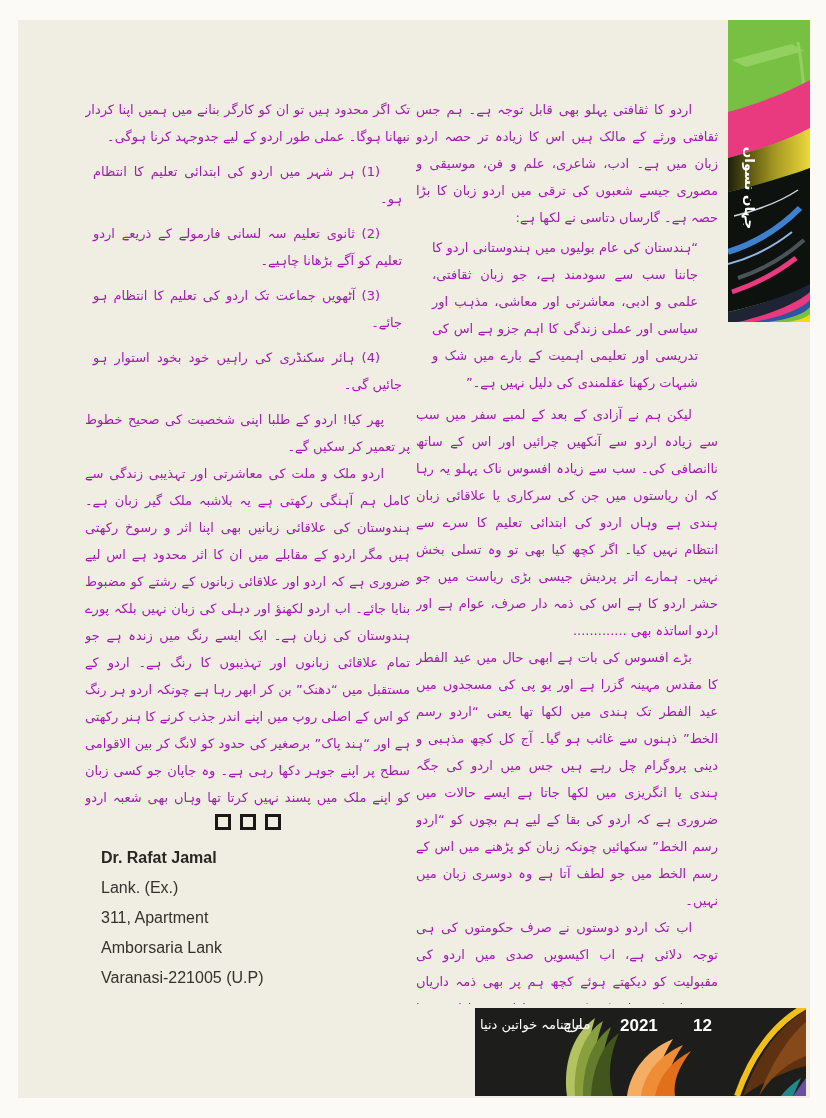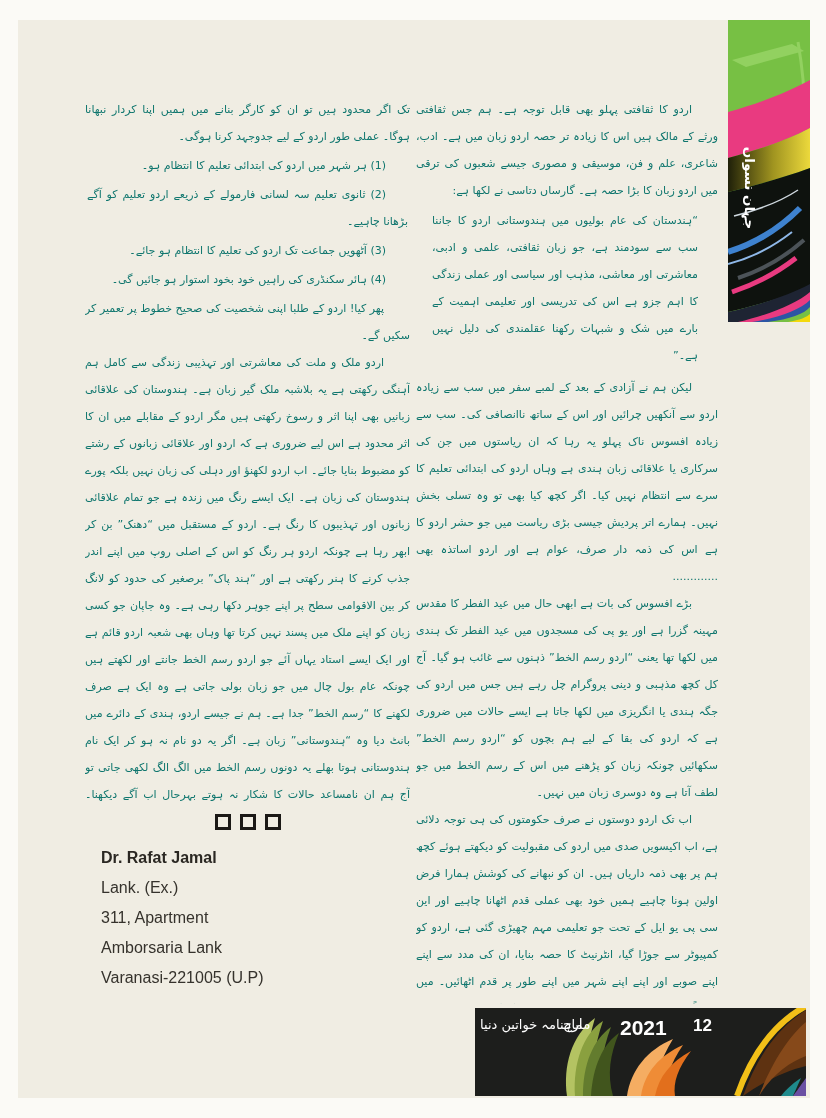--- a/index.html
+++ b/index.html
@@ -1,48 +1,48 @@
 <!DOCTYPE html>
 <html lang="ur"><head>
 <meta charset="utf-8">
 <style>
   html,body{margin:0;padding:0;background:#ffffff;}
   .page{position:relative;width:826px;height:1118px;background:#fbfaf6;overflow:hidden;
         font-family:"DejaVu Sans",sans-serif;color:#1c1a16;}
   .paper{position:absolute;left:18px;top:20px;width:792px;height:1078px;background:#f0ede3;}
   
-  .col{position:absolute;direction:rtl;text-align:justify;font-size:11px;line-height:27px;
-       color:#0f766e;overflow:hidden;}
+  .col{position:absolute;direction:rtl;text-align:justify;font-size:13px;line-height:27px;
+       color:#a21caf;overflow:hidden;}
   .col-right{left:416px;top:96px;width:302px;height:908px;}
   .col-left{left:85px;top:96px;width:325px;height:716px;}
   .para{margin:0;text-indent:26px;}
   .para.noindent{text-indent:0;}
   .quote{margin:3px 20px 5px 16px;text-align:justify;}
-  .list-item{margin:2px;text-indent:22px;}
+  .list-item{margin:8px;text-indent:22px;}
   
   .end-marker{position:absolute;left:85px;top:814px;width:325px;display:flex;
               justify-content:center;gap:9px;}
   .sq{width:10px;height:10px;border:3px solid #1b1916;background:transparent;display:inline-block;}
   
   .author{position:absolute;left:85px;top:843px;font-family:"Liberation Sans",sans-serif;
           font-size:16px;color:#35322c;line-height:30px;}
   .author .name{font-weight:bold;color:#2a2722;}
   .author div{white-space:nowrap;margin-left:16px;}
   
   .deco-top{position:absolute;left:728px;top:20px;width:82px;height:302px;}
   .masthead-title{position:absolute;left:700px;top:180px;width:100px;text-align:center;
                   transform:rotate(90deg);color:#ffffff;font-size:13.5px;font-weight:bold;
                   direction:rtl;white-space:nowrap;letter-spacing:1px;z-index:5;}
   
   .footer-bar{position:absolute;left:475px;top:1008px;width:331px;height:88px;border-radius:20px;}
   .footer-bar svg{position:absolute;left:0;top:0;}
   .footer-text{position:absolute;color:#ffffff;z-index:4;}
   .ft-mag{left:5px;top:9px;font-size:13px;direction:rtl;}
   .ft-month{left:88px;top:8px;font-size:14px;direction:rtl;}
-  .ft-year{left:145px;top:8px;font-size:21px;font-weight:bold;font-family:"Liberation Sans",sans-serif;text-align:right;}
+  .ft-year{left:145px;top:8px;font-size:17px;font-weight:bold;font-family:"Liberation Sans",sans-serif;text-align:right;}
   .ft-page{left:218px;top:8px;font-size:17px;font-weight:bold;font-family:"Liberation Sans",sans-serif;text-align:center;}
 </style>
 </head>
 <body>
 
 <div class="page">
   <div class="paper"></div>
 
   <svg class="deco-top" viewBox="0 0 82 302" aria-hidden="true">
     <defs>

